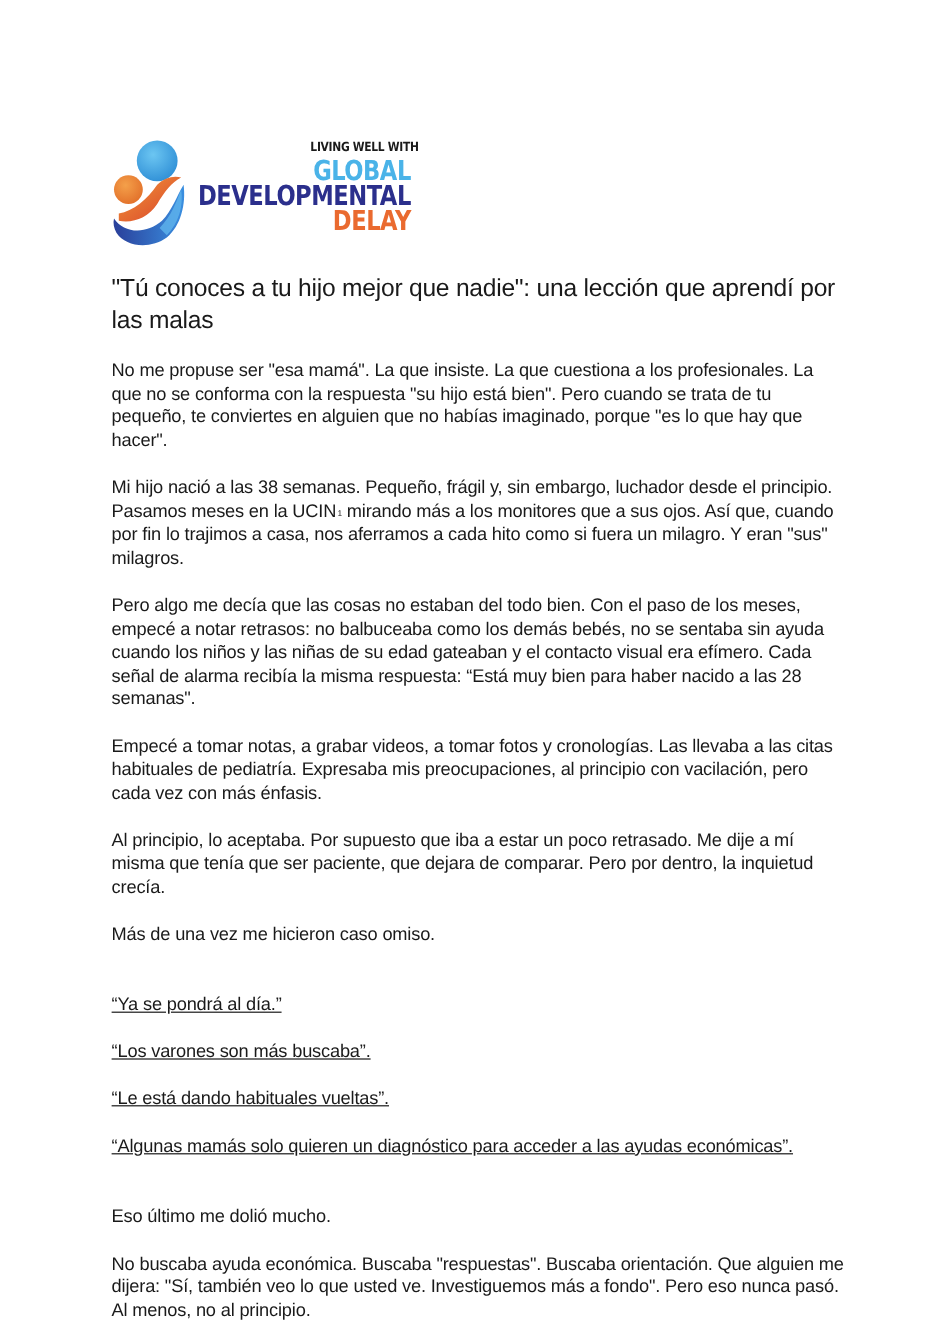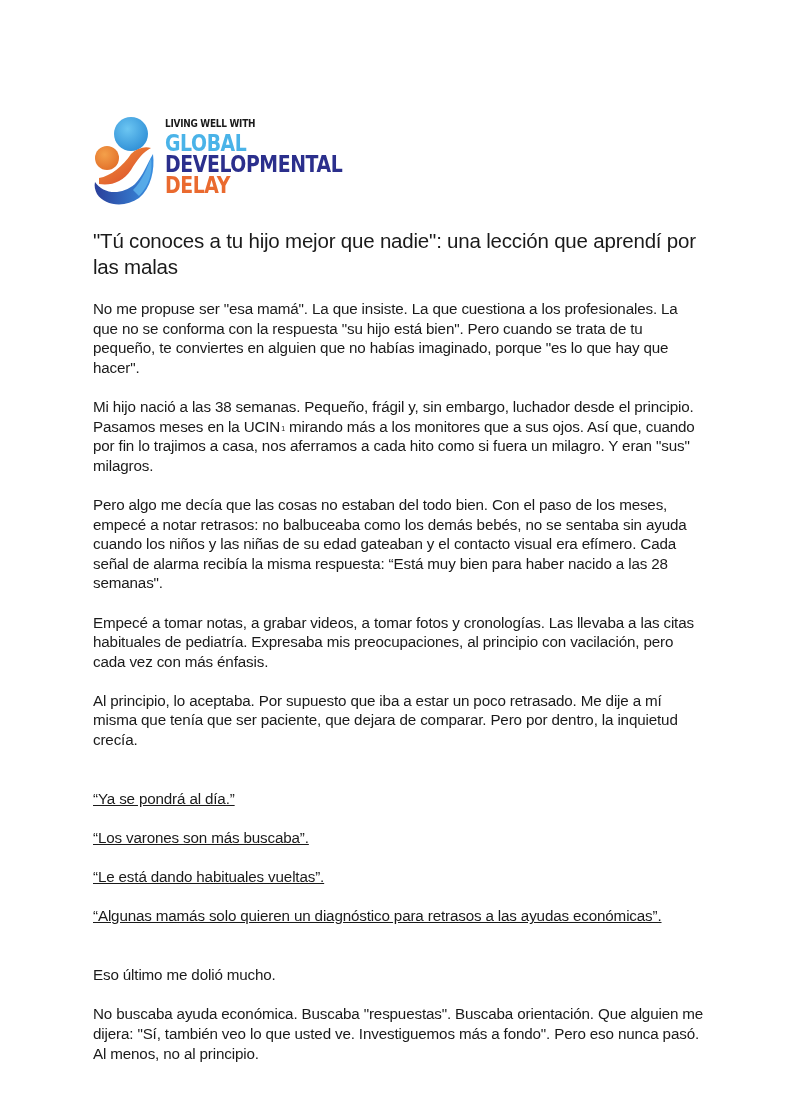--- a/index.html
+++ b/index.html
@@ -20,20 +20,21 @@
       left: 0; top: 0;
       width: 786px; height: 1120px;
       background: #fff;
     }
     .logo {
       position: absolute;
       left: 93px;
       top: 114px;
       width: 260px;
       height: 96px;
+      text-align: right;
     }
     .logo-mark {
       position: absolute;
       left: 0; top: 0;
       width: 64px; height: 94px;
     }
     .logo-text {
       position: absolute;
       left: 72px;
       top: 4px;
@@ -136,24 +137,25 @@
   <div class="content">
     <h1 class="title">"Tú conoces a tu hijo mejor que nadie": una lección que aprendí por las malas</h1>
 
     <p class="para">No me propuse ser "esa mamá". La que insiste. La que cuestiona a los profesionales. La que no se conforma con la respuesta "su hijo está bien". Pero cuando se trata de tu pequeño, te conviertes en alguien que no habías imaginado, porque "es lo que hay que hacer".</p>
 
     <p class="para"><span>Mi hijo nació a las 38 semanas. Pequeño, frágil y, sin embargo, luchador desde el principio. Pasamos meses en la UCIN</span><sup class="fn">1</sup><span> mirando más a los monitores que a sus ojos. Así que, cuando por fin lo trajimos a casa, nos aferramos a cada hito como si fuera un milagro. Y eran "sus" milagros.</span></p>
 
     <p class="para">Pero algo me decía que las cosas no estaban del todo bien.  Con el paso de los meses, empecé a notar retrasos: no balbuceaba como los demás bebés, no se sentaba sin ayuda cuando los niños y las niñas de su edad gateaban y el contacto visual era efímero.  Cada señal de alarma recibía la misma respuesta: “Está muy bien para haber nacido a las 28 semanas".</p>
     <p class="para">Empecé a tomar notas, a grabar videos, a tomar fotos y cronologías. Las llevaba a las citas habituales de pediatría. Expresaba mis preocupaciones, al principio con vacilación, pero cada vez con más énfasis.</p>
     <p class="para">Al principio, lo aceptaba. Por supuesto que iba a estar un poco retrasado. Me dije a mí misma que tenía que ser paciente, que dejara de comparar. Pero por dentro, la inquietud crecía.</p>
+    <p class="para">Más de una vez me hicieron caso omiso.</p>
 
     <div class="para quotes">
       <div>“Ya se pondrá al día.”</div>
       <div>“Los varones son más buscaba”.</div>
       <div>“Le está dando habituales vueltas”.</div>
-      <div>“Algunas mamás solo quieren un diagnóstico para retrasos a las ayudas económicas”.</div>
+      <div>“Algunas mamás solo quieren un diagnóstico para acceder a las ayudas económicas”.</div>
     </div>
 
     <p class="para">Eso último me dolió mucho.</p>
     <p class="para">No buscaba ayuda económica. Buscaba "respuestas". Buscaba orientación. Que alguien me dijera: "Sí, también veo lo que usted ve. Investiguemos más a fondo". Pero eso nunca pasó. Al menos, no al principio.</p>
   </div>
 </div>
 
 </body></html>

